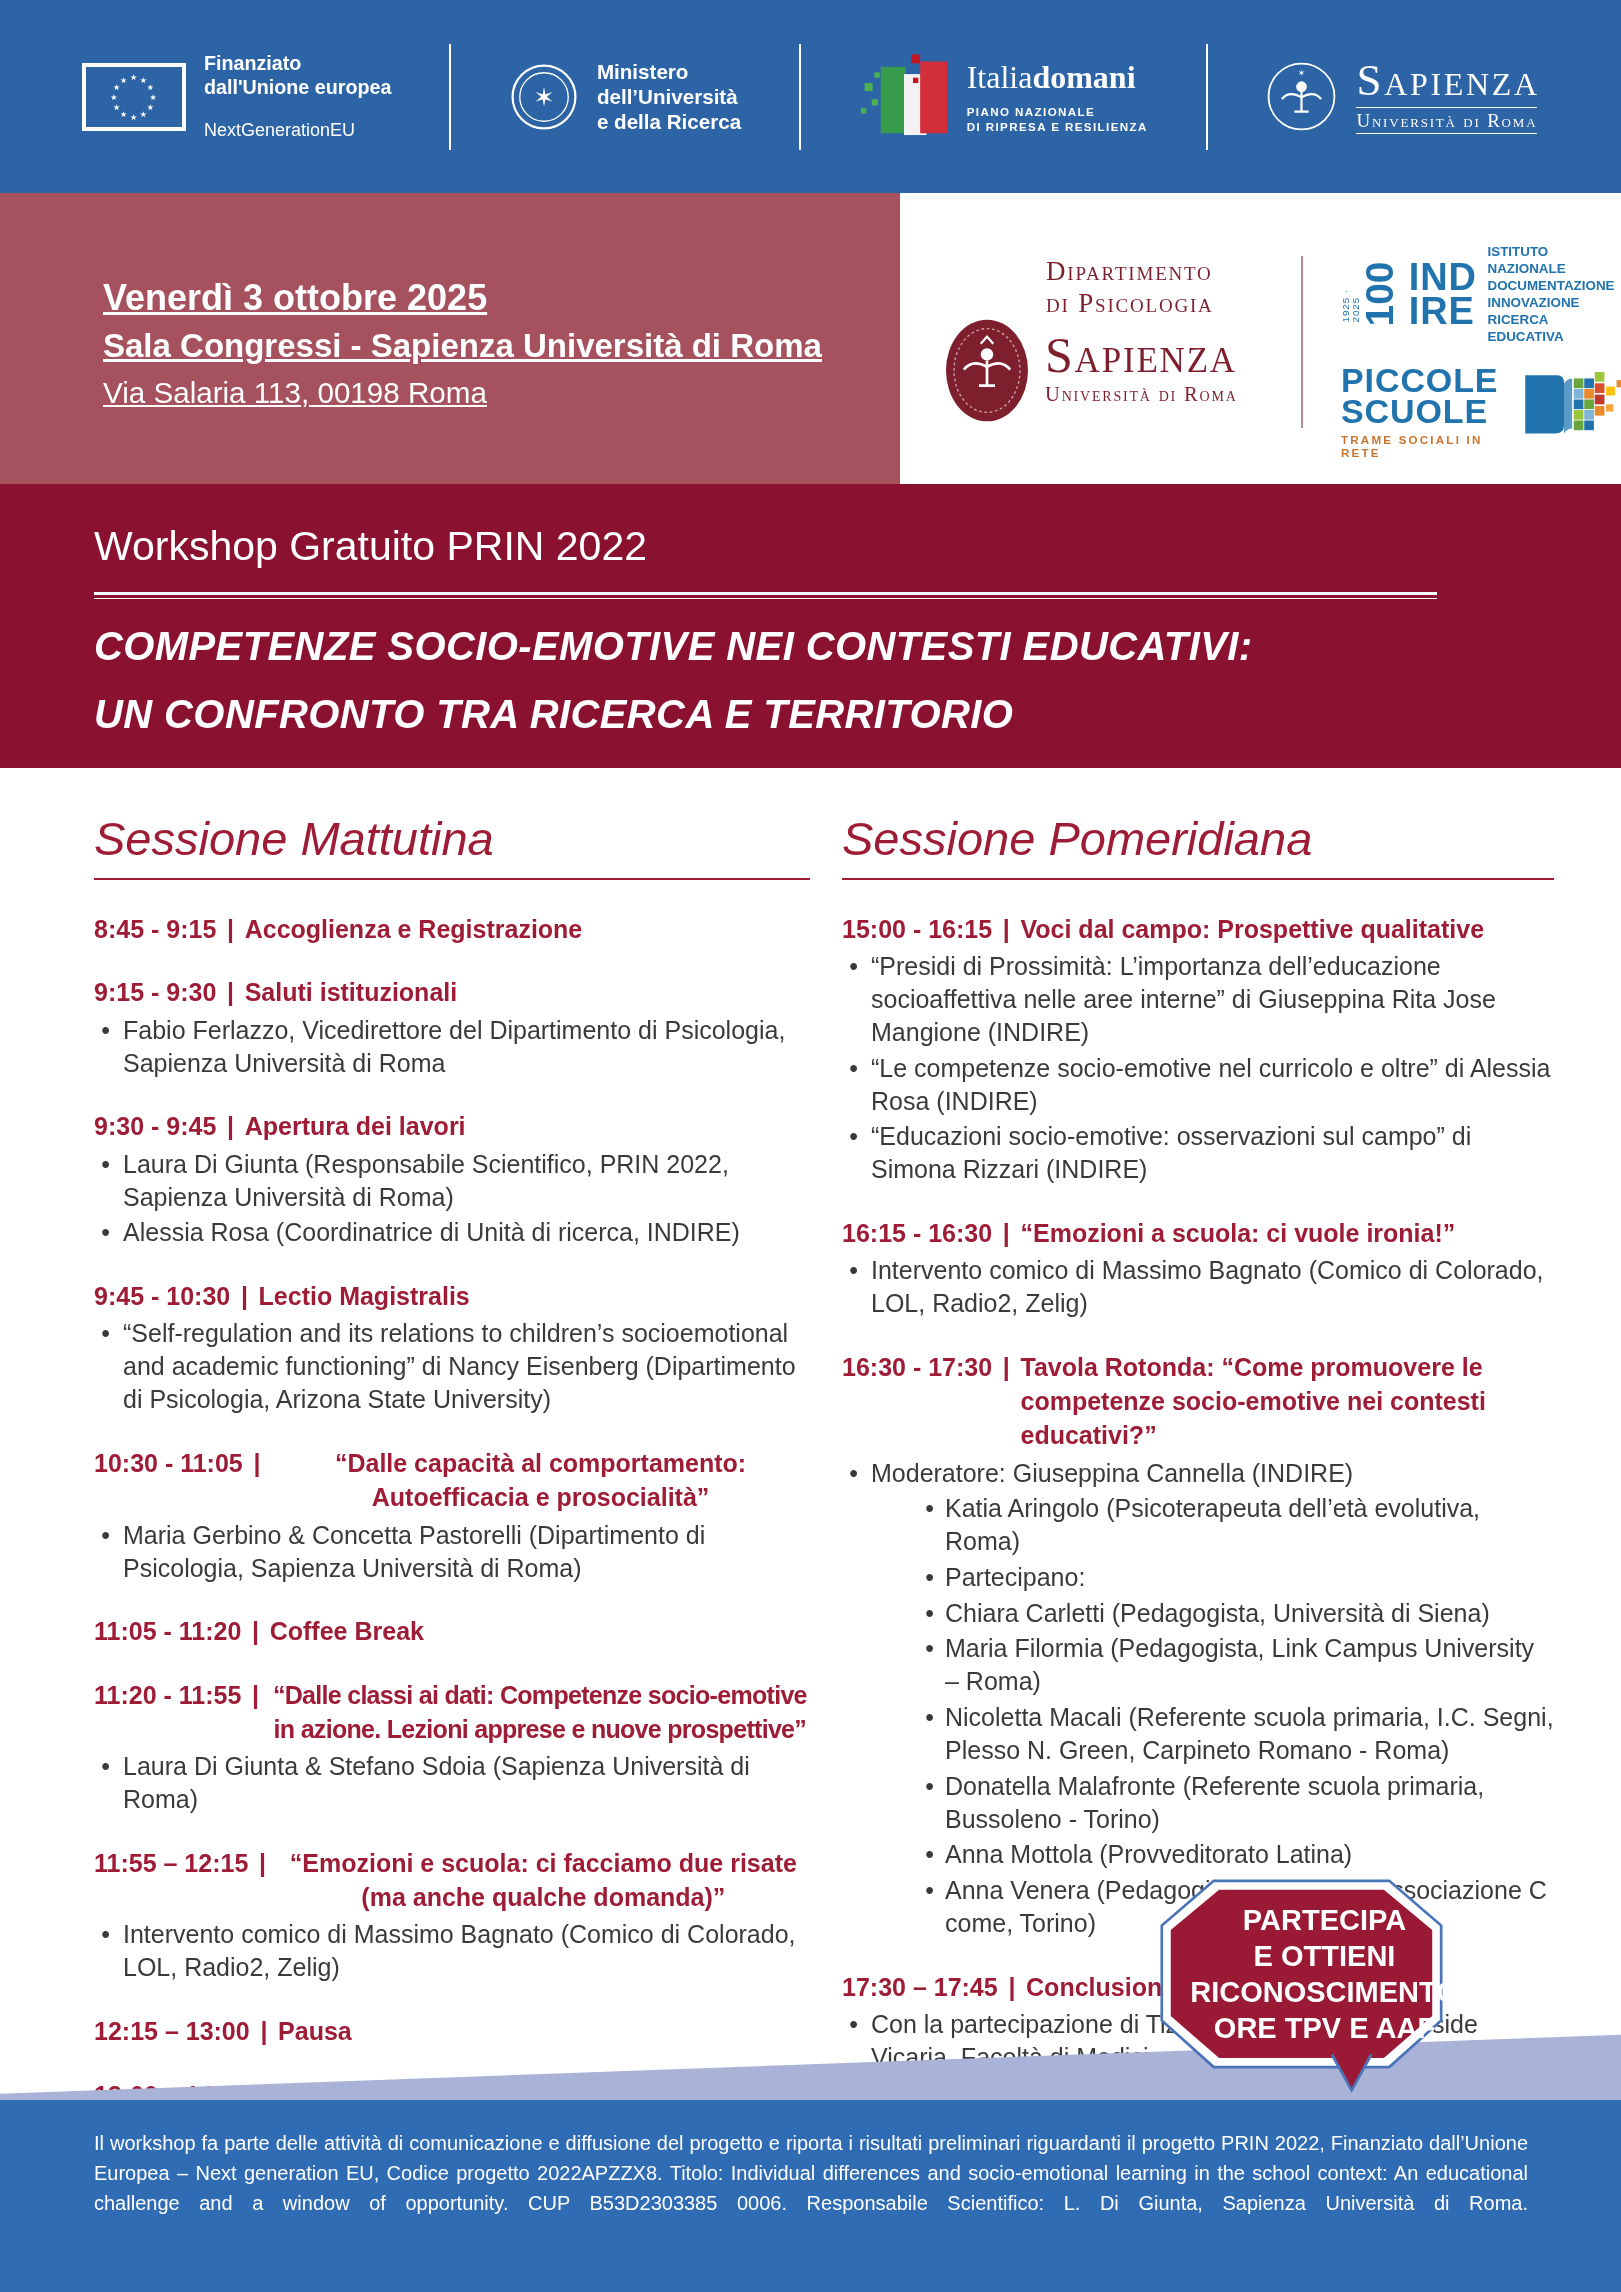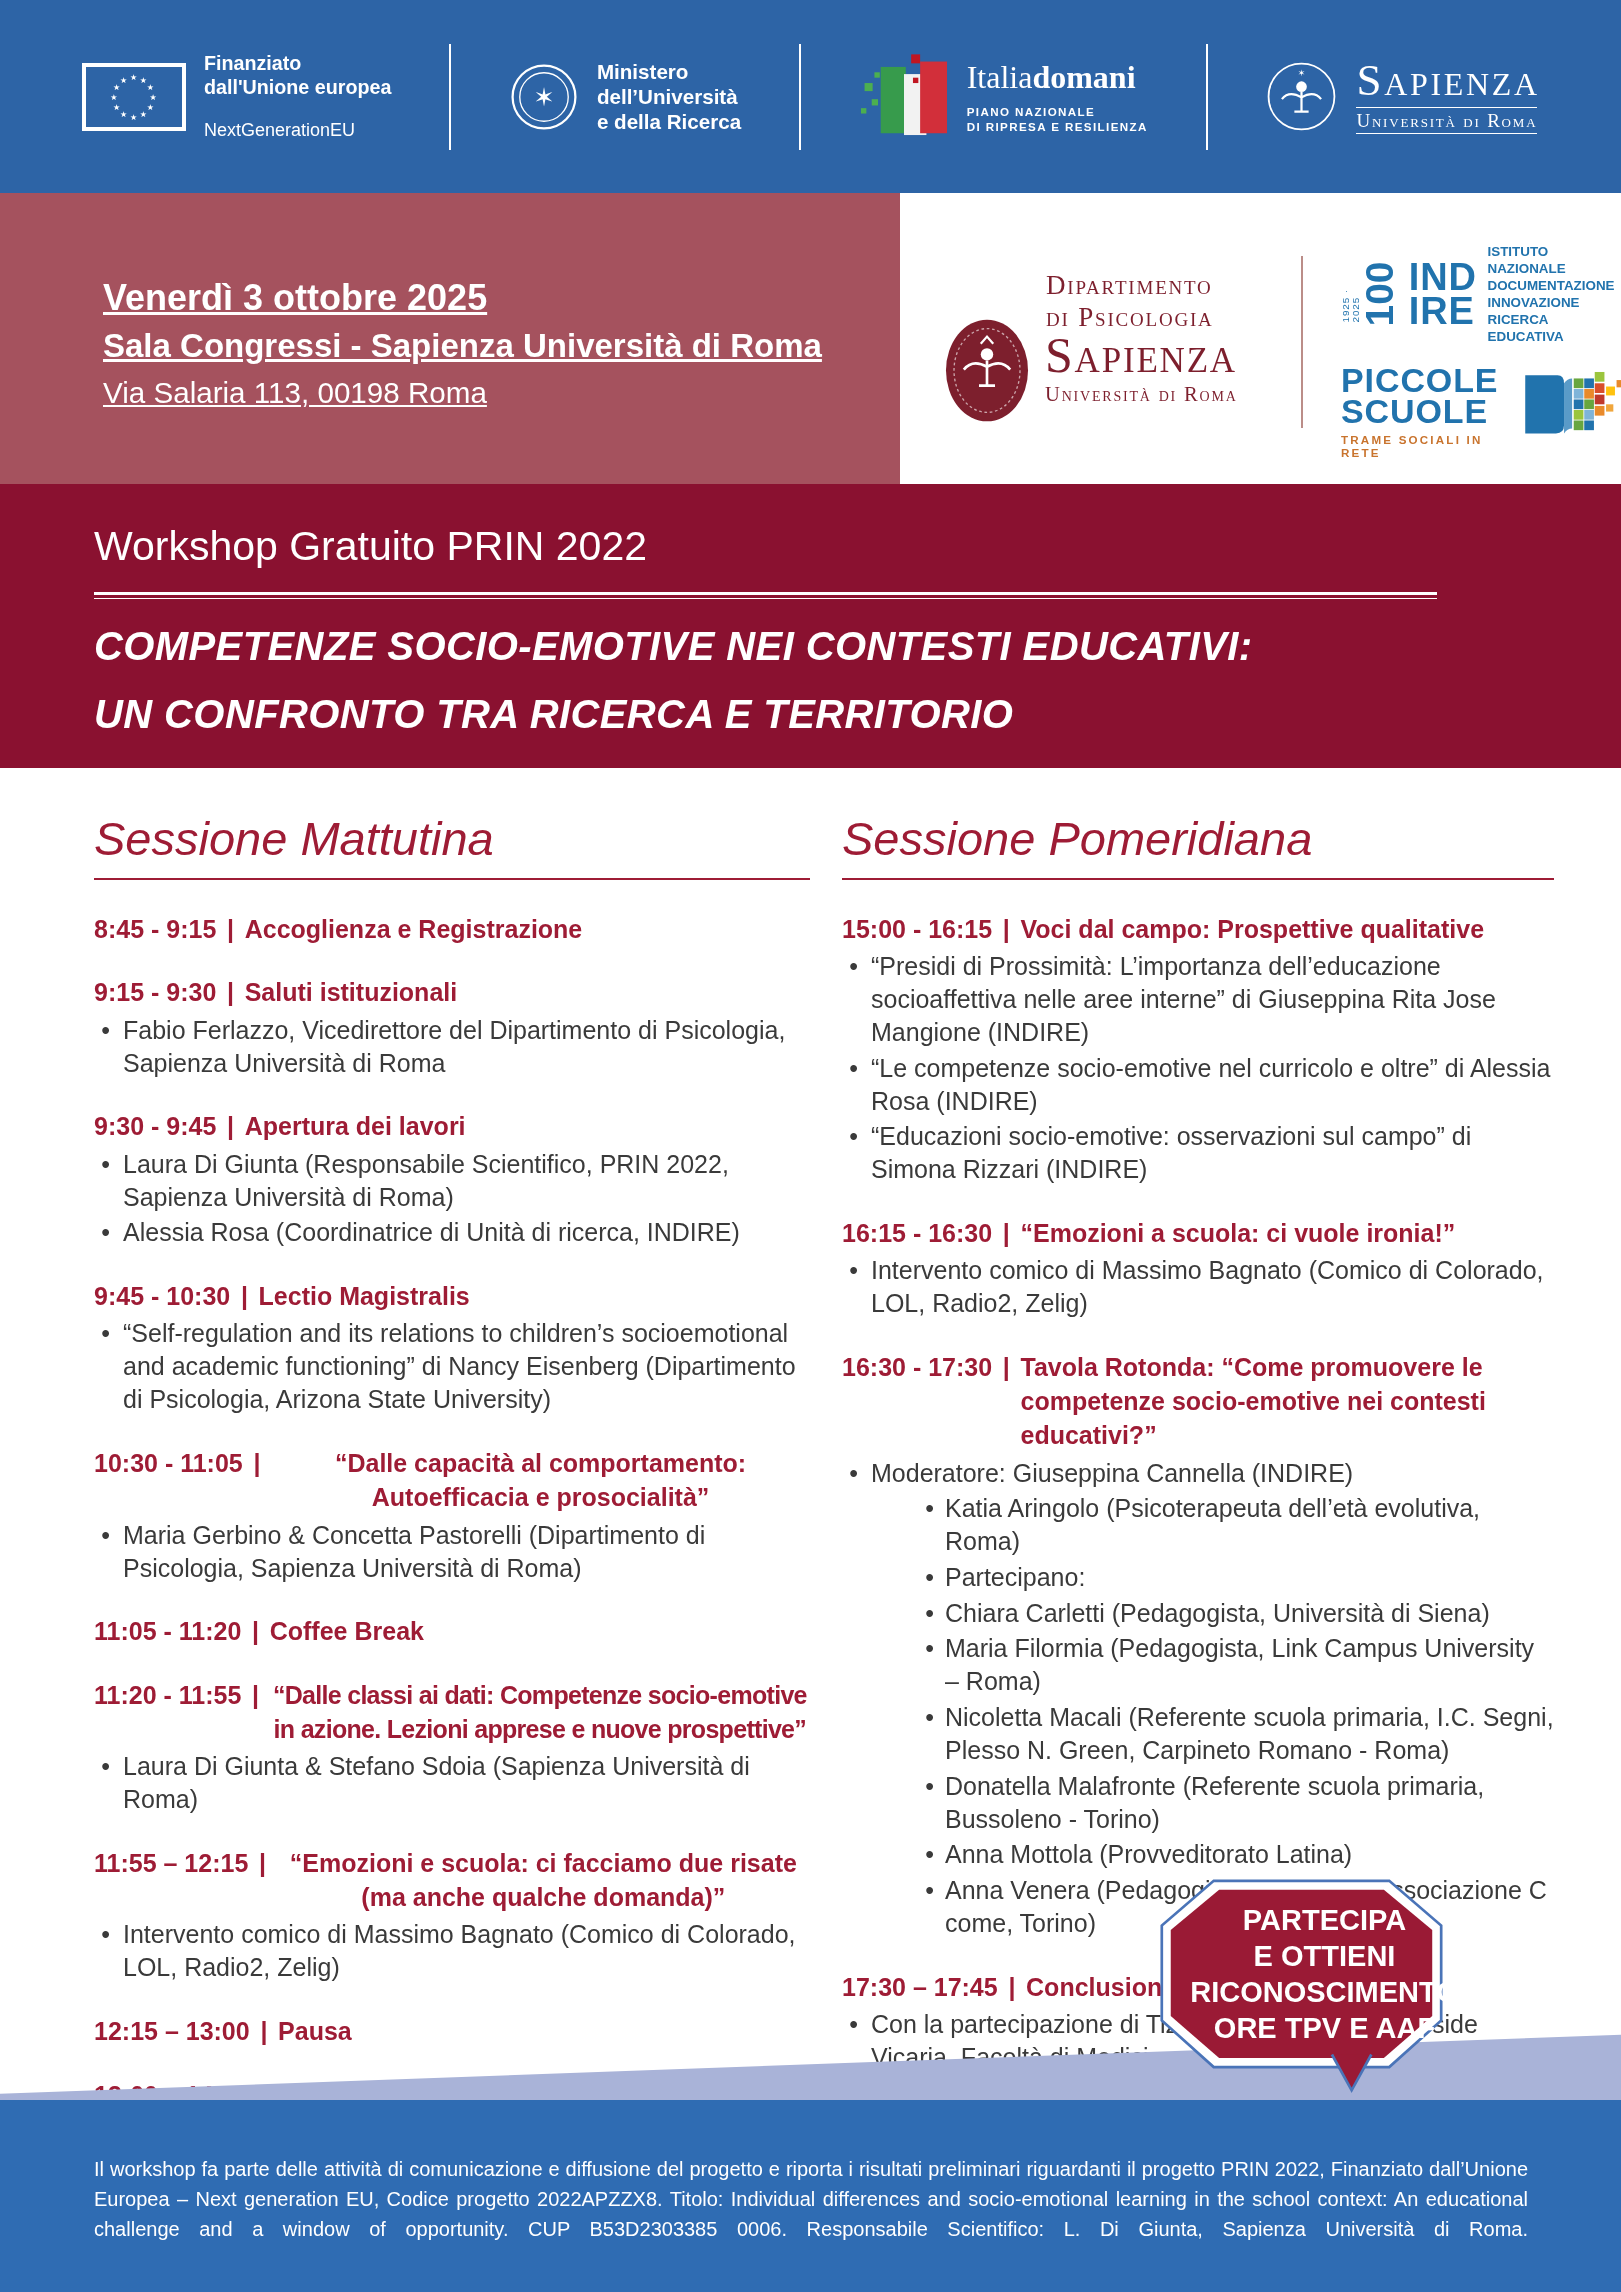--- a/index.html
+++ b/index.html
@@ -30,21 +30,21 @@
             padding:1.8px 0;display:inline-block;}
 
   
   .midband{position:absolute;top:193px;left:0;width:100%;height:291px;}
   .date-box{position:absolute;left:0;top:0;width:900px;height:100%;background:#a5525e;color:#fff;
             padding:81px 0 0 103px;box-sizing:border-box;text-decoration:underline;}
   .event-date{font-size:36px;font-weight:bold;line-height:48px;}
   .event-venue{font-size:33px;font-weight:bold;line-height:48px;white-space:nowrap;}
   .event-address{font-size:29.6px;line-height:45px;}
   .partners-box{position:absolute;left:900px;top:0;right:0;height:100%;background:#fff;}
-  .dip-block{position:absolute;left:146px;top:76px;color:#7d1f2d;font-family:"Liberation Serif",serif;
+  .dip-block{position:absolute;left:146px;top:62px;color:#7d1f2d;font-family:"Liberation Serif",serif;
              font-variant:small-caps;font-size:27px;letter-spacing:1.8px;line-height:32px;}
   .sap-emblem{position:absolute;left:43px;top:124px;width:88px;height:107px;}
   .sap-wordmark{position:absolute;left:145px;top:136px;color:#7d1f2d;font-family:"Liberation Serif",serif;}
   .sap-word{font-variant:small-caps;font-size:50px;letter-spacing:1.8px;line-height:52px;}
   .sap-sub{font-variant:small-caps;font-size:20.6px;letter-spacing:1.8px;margin-top:1.8px;}
   .partners-divider{position:absolute;left:401px;top:63px;width:1.8px;height:172px;background:#bb8d88;}
   .indire{position:absolute;left:441px;top:50px;display:flex;align-items:center;gap:10.7px;color:#2173ad;}
   .indire-mark{width:57px;height:70px;transform:rotate(-90deg);display:flex;flex-direction:column;
                align-items:center;justify-content:center;}
   .indire-years{font-size:9.9px;letter-spacing:0.9px;line-height:9.9px;}
@@ -86,21 +86,21 @@
   .bullets ul.sub li{padding-left:27px;}
 
   
   .wedge{position:absolute;left:0;top:2015px;width:1622px;height:86px;}
   .badge{position:absolute;left:1160px;top:1879px;width:283px;height:215px;}
   .badge svg{position:absolute;inset:0;}
   .badge-text{position:absolute;left:0;top:0;width:329px;height:190px;display:flex;flex-direction:column;
               align-items:center;justify-content:center;color:#fff;font-weight:bold;font-size:29px;
               line-height:36px;text-align:center;}
   .footerband{position:absolute;left:0;top:2100px;width:100%;height:193px;background:#2f6cb3;color:#fff;
-              padding:54px 94px 0;box-sizing:border-box;}
+              padding:28px 94px 0;box-sizing:border-box;}
   .footer-text{font-size:20px;line-height:30px;text-align:justify;text-align-last:justify;}
 </style>
 </head>
 <body>
 
 <div class="page">
 
   <header class="banner">
     <div class="logo-group">
       <div class="eu-flag">

